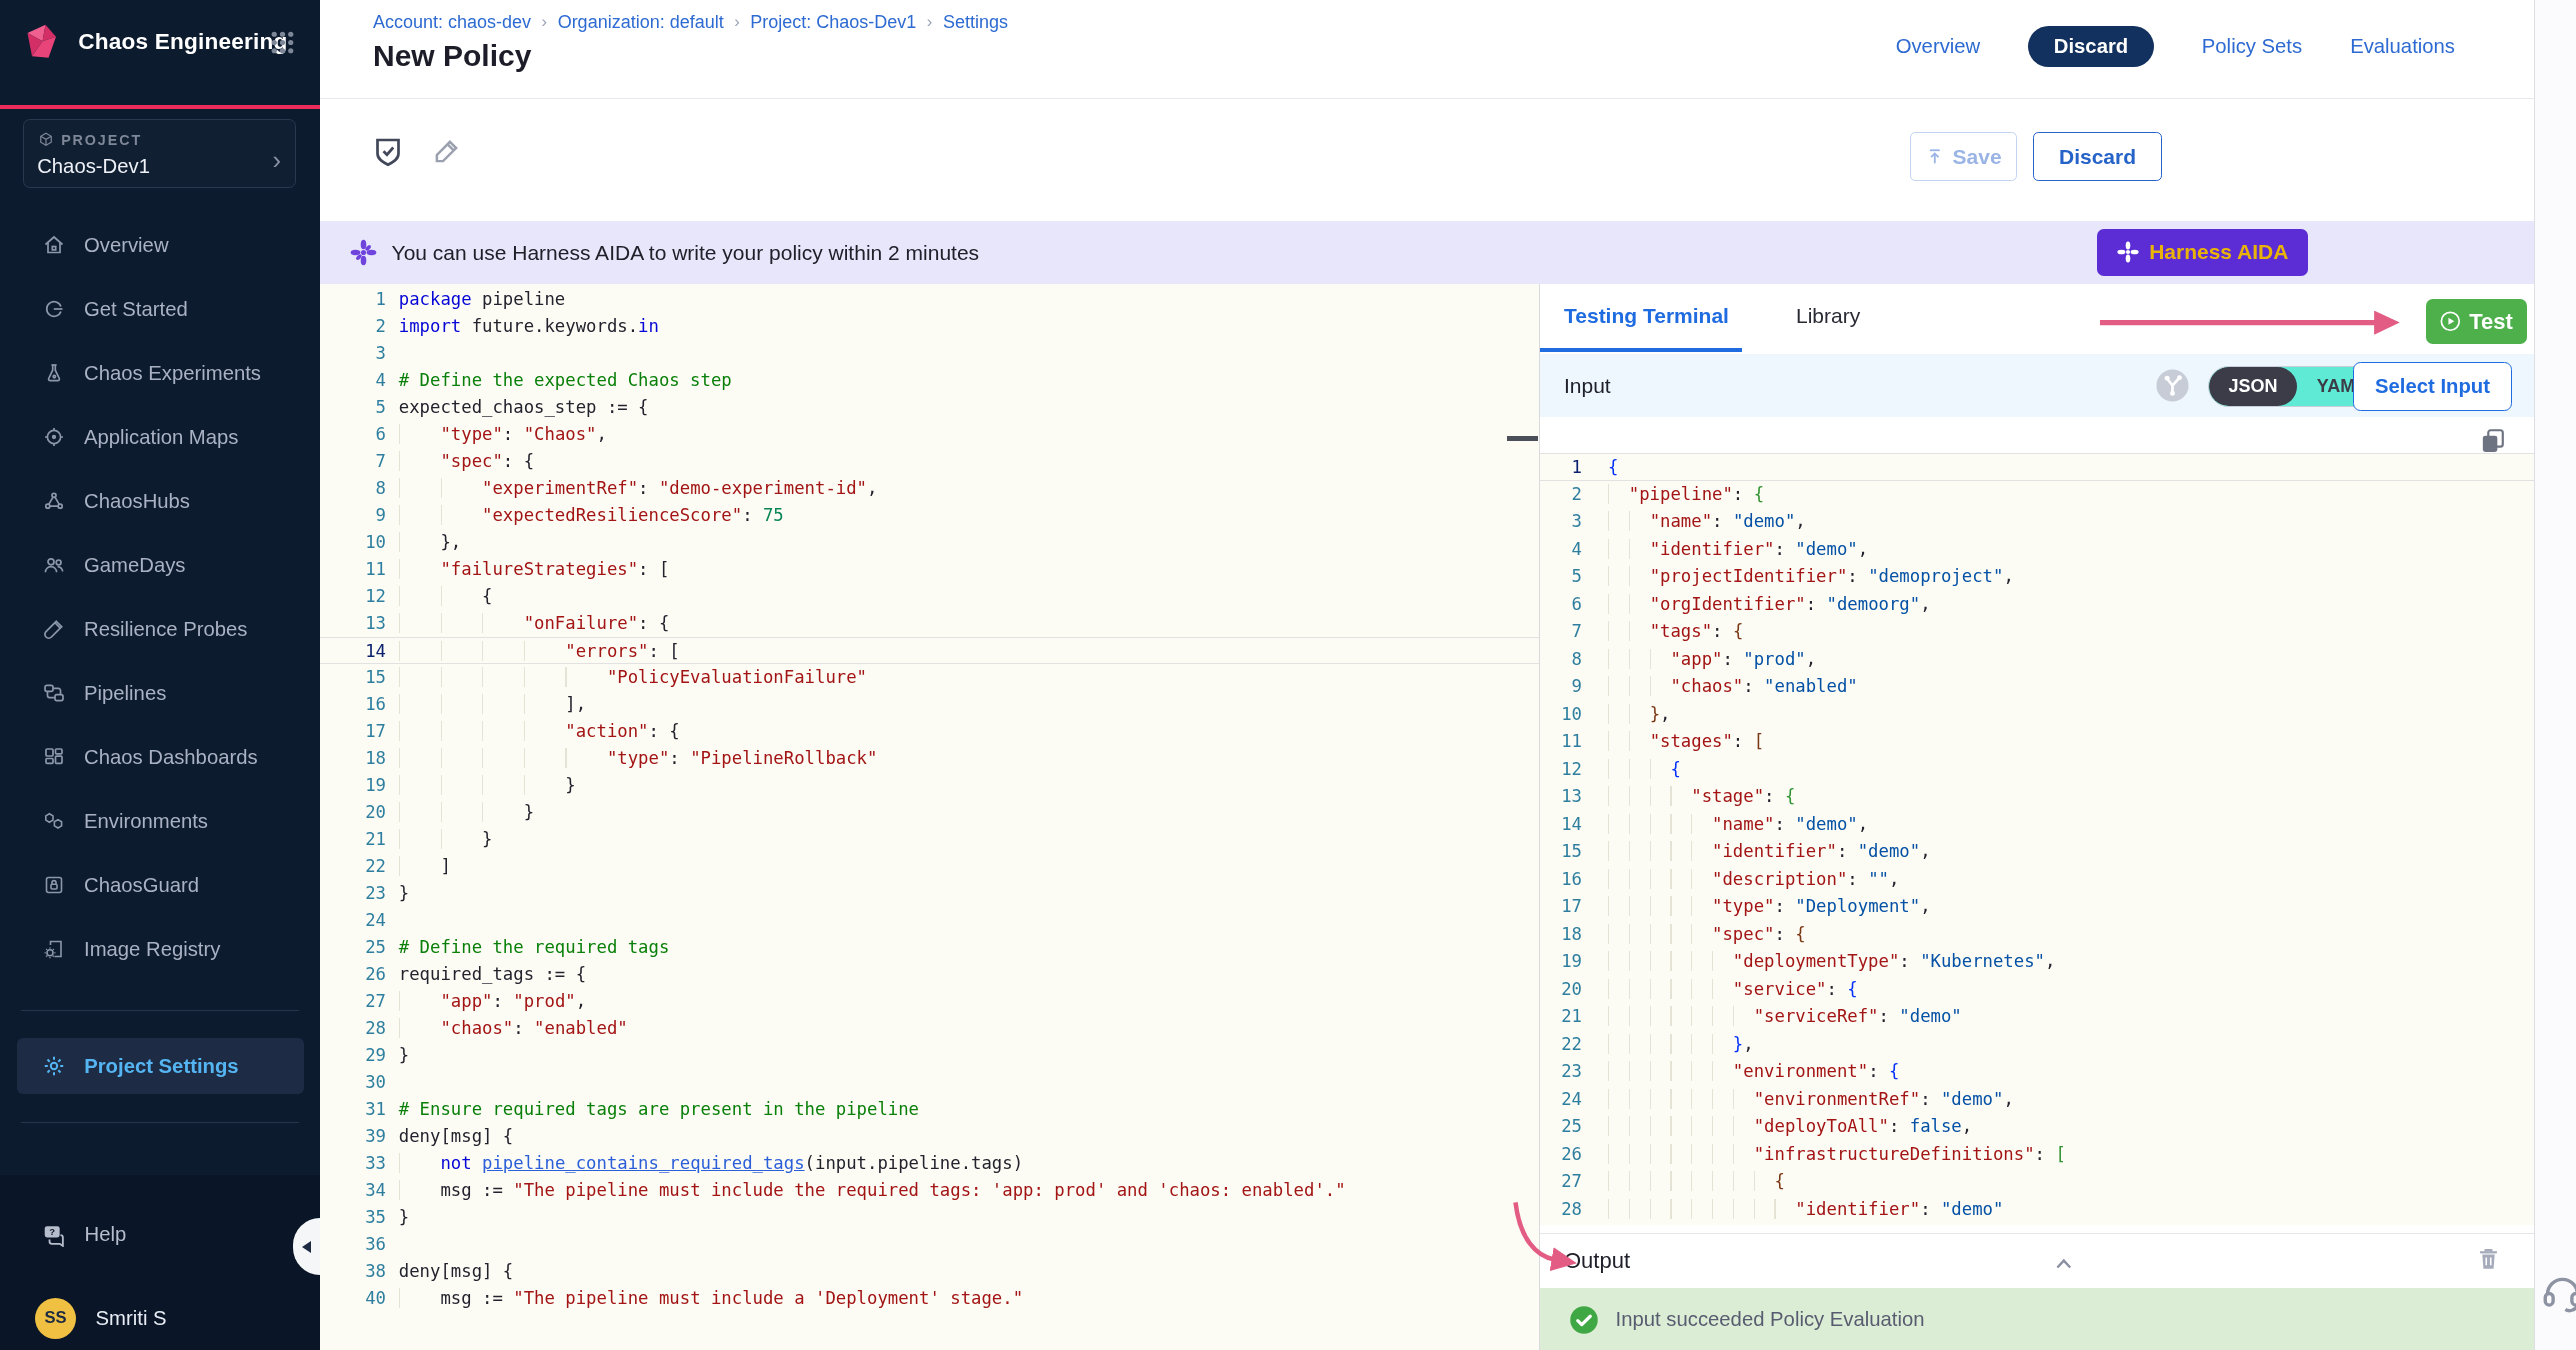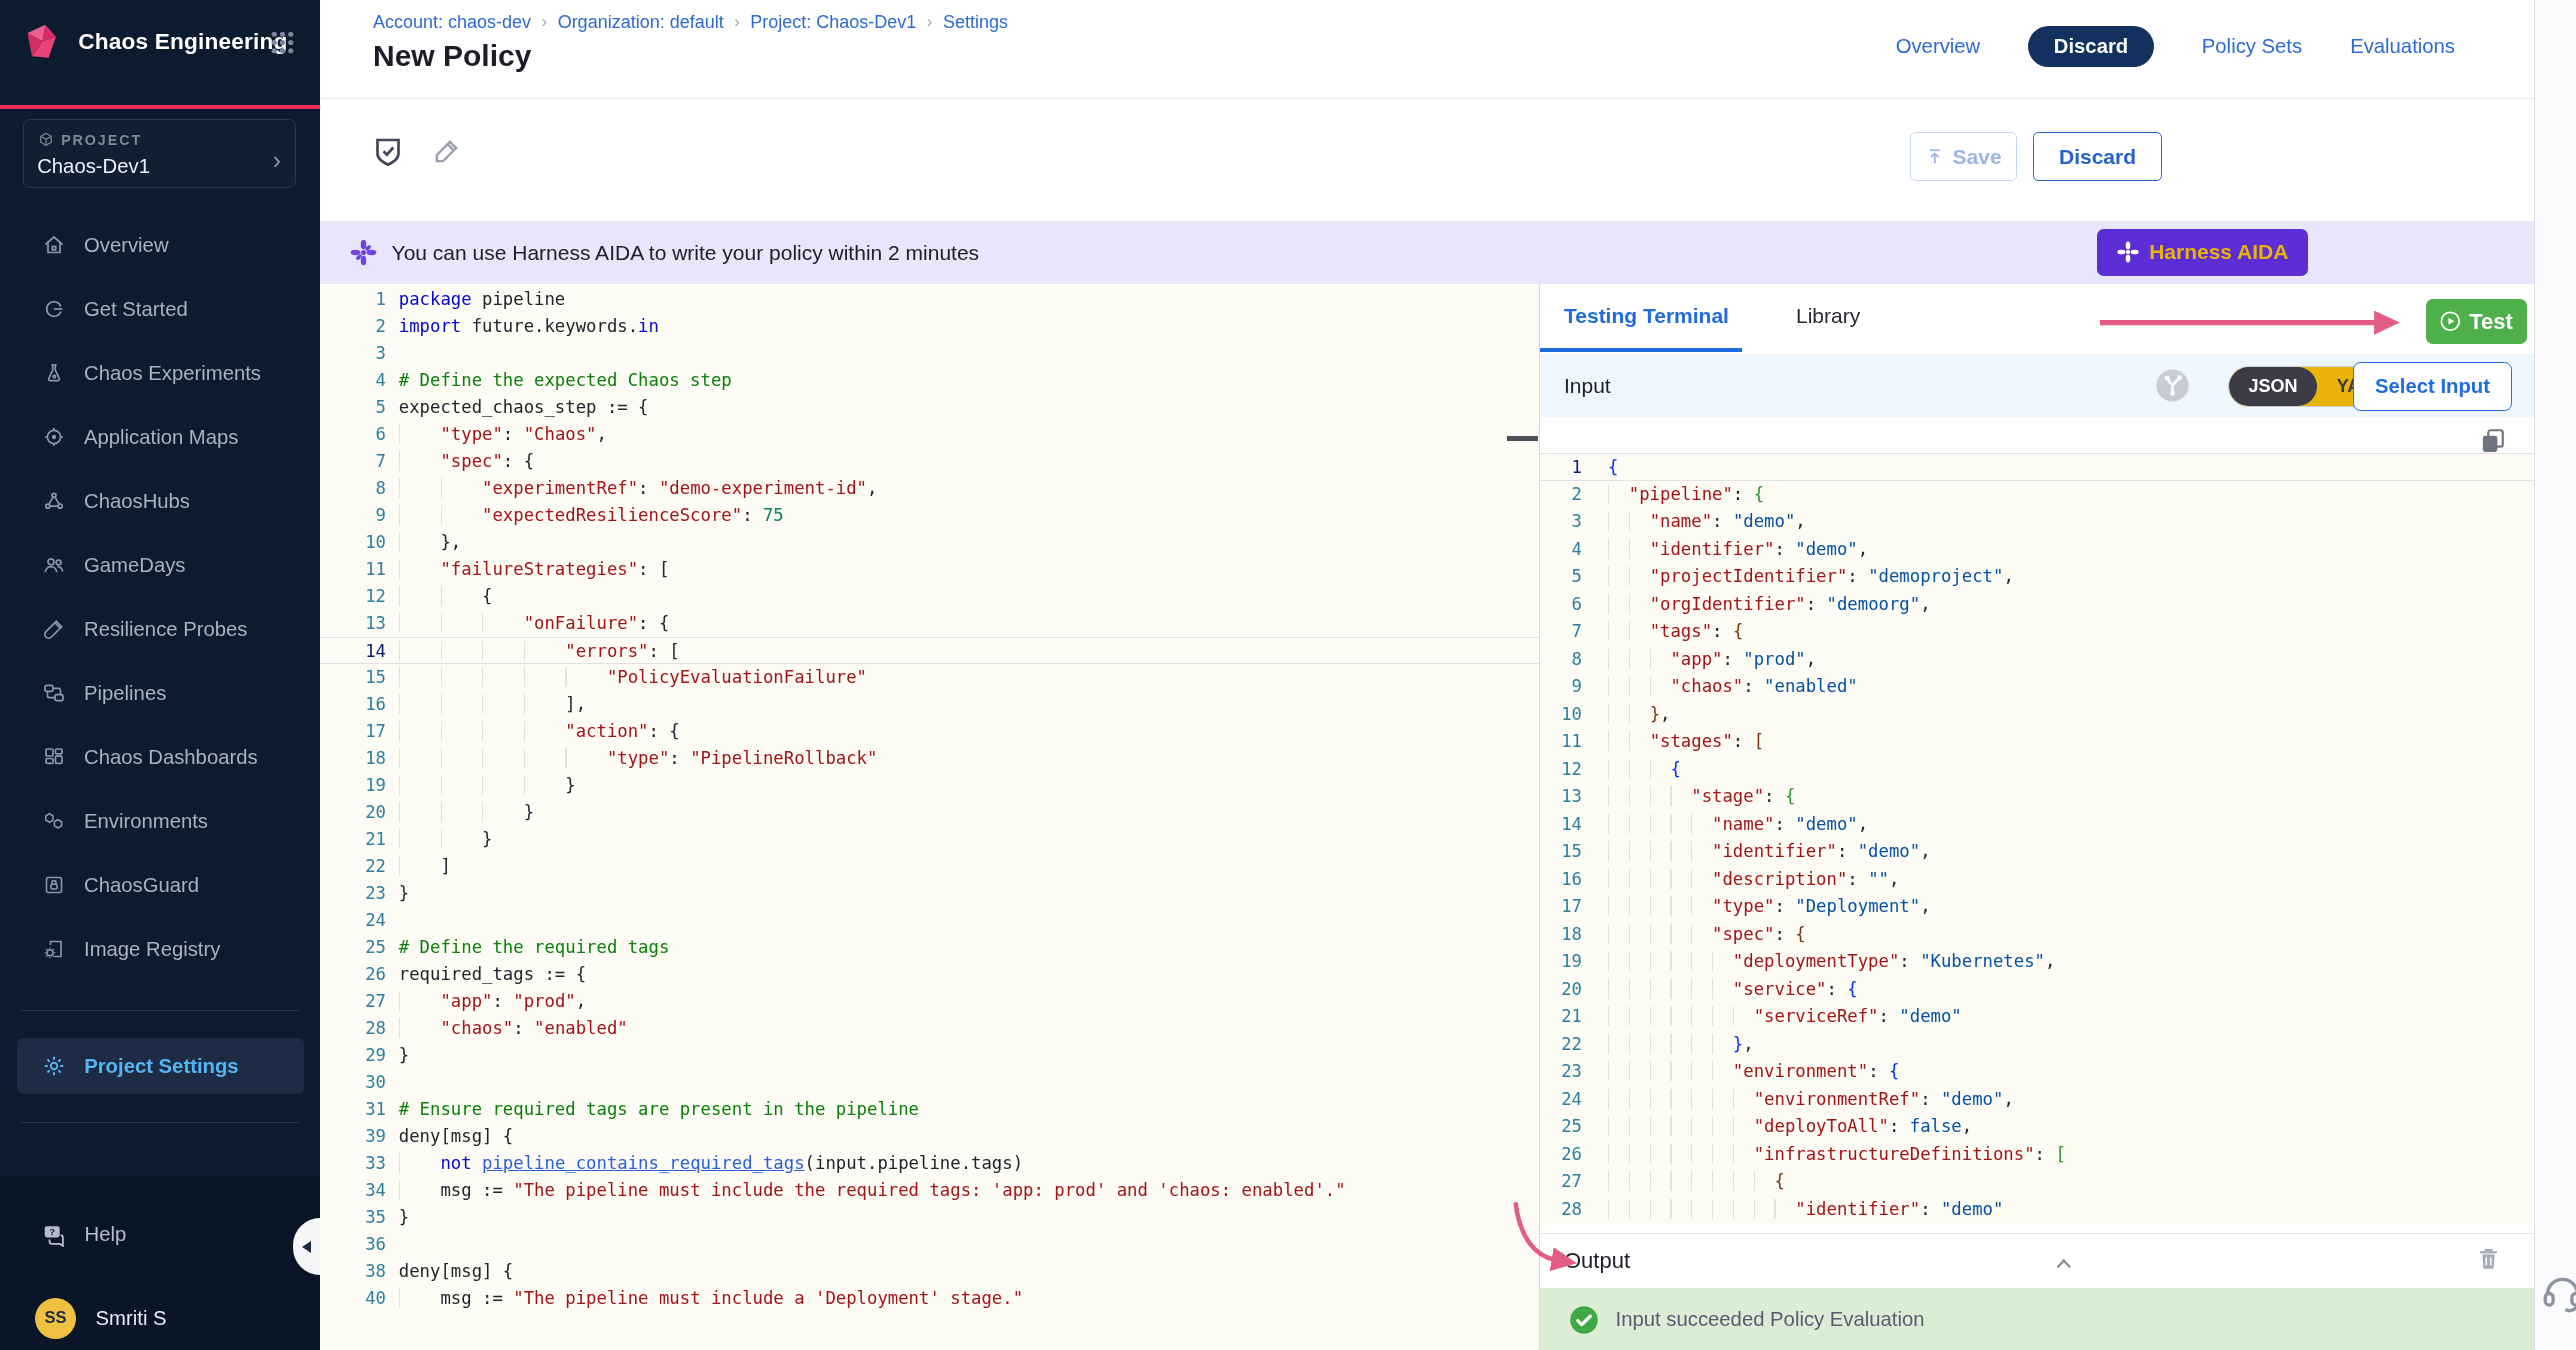--- a/index.html
+++ b/index.html
@@ -81,22 +81,22 @@
   #right-panel{position:absolute;left:1540px;top:284px;width:994px;height:1067px;background:#fff;}
   #tabs-row{position:absolute;left:0;top:0;width:100%;height:70px;background:#fff;}
   .tab{position:absolute;top:19.6px;font-size:21px;color:#2a2a35;cursor:pointer;}
   .tab.active{color:#1f6be0;font-weight:bold;}
   #tab-underline{position:absolute;left:0;top:64px;width:202px;height:3.8px;background:#1f6be0;}
   #test-btn{position:absolute;right:7.5px;top:15px;width:101px;height:45px;background:#4db04a;border-radius:6.8px;
     color:#fff;font-weight:bold;font-size:22px;display:flex;align-items:center;justify-content:center;gap:7.5px;cursor:pointer;}
   #input-bar{position:absolute;left:0;top:70px;width:100%;height:63px;background:#eef7fd;display:flex;align-items:center;}
   #input-label{font-size:21px;color:#20202b;margin-left:24px;}
   #branch-icon{position:absolute;left:615px;top:15px;width:35px;height:35px;}
-  #format-toggle{position:absolute;left:688px;top:12px;height:39px;border:1.2px solid #c9cfd9;border-radius:21px;
-    background:#eab308;display:flex;align-items:center;overflow:hidden;cursor:pointer;text-align:center;}
+  #format-toggle{position:absolute;left:668px;top:12px;height:39px;border:1.2px solid #c9cfd9;border-radius:21px;
+    background:#5eead4;display:flex;align-items:center;overflow:hidden;cursor:pointer;text-align:center;}
   .tog-opt{padding:0 19.6px;height:39px;display:flex;align-items:center;font-size:18px;font-weight:bold;color:#3b3c48;}
   .tog-opt.sel{background:#3b3c48;color:#fff;border-radius:21px;}
   #select-input-btn{position:absolute;left:813px;top:9px;width:157px;height:47px;border:1.7px solid #1f6be0;border-radius:7.5px;
     background:#fff;color:#1f6be0;font-size:20.3px;font-weight:bold;display:flex;align-items:center;justify-content:center;cursor:pointer;}
   #right-editor{position:absolute;left:0;top:169px;width:100%;height:772px;background:#fcfbf4;overflow:hidden;}
   #copy-btn{position:absolute;right:27px;top:142px;width:29px;height:30px;cursor:pointer;}
   #out-div{position:absolute;left:0;top:949px;width:100%;height:0.8px;background:#e4e6ea;}
   #output-bar{position:absolute;left:0;top:950px;width:100%;height:54px;background:#fff;}
   #output-label{position:absolute;left:24px;top:13.6px;font-size:22px;color:#20202b;}
   #out-chevron{position:absolute;left:511px;top:16.6px;width:25.6px;height:22.6px;cursor:pointer;}

